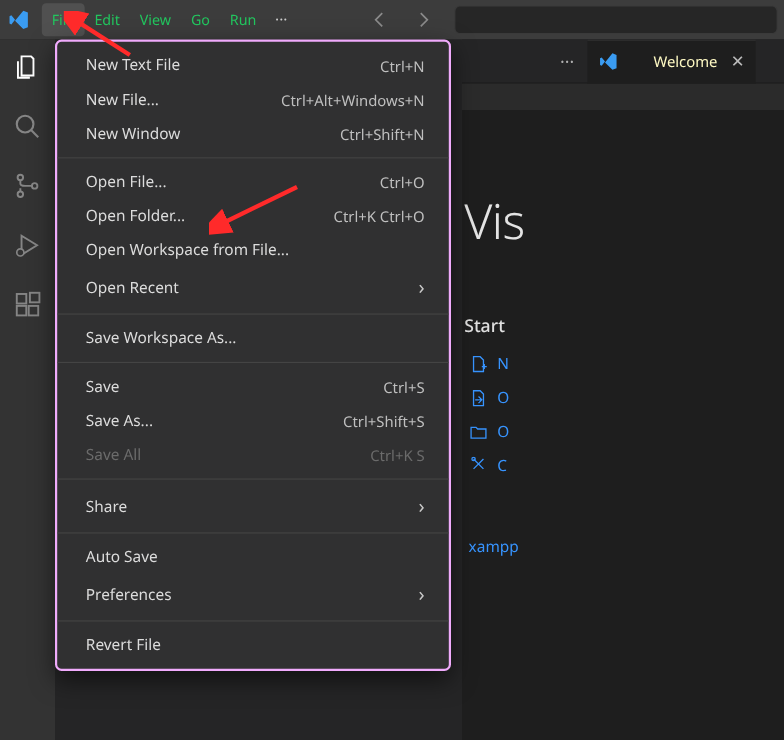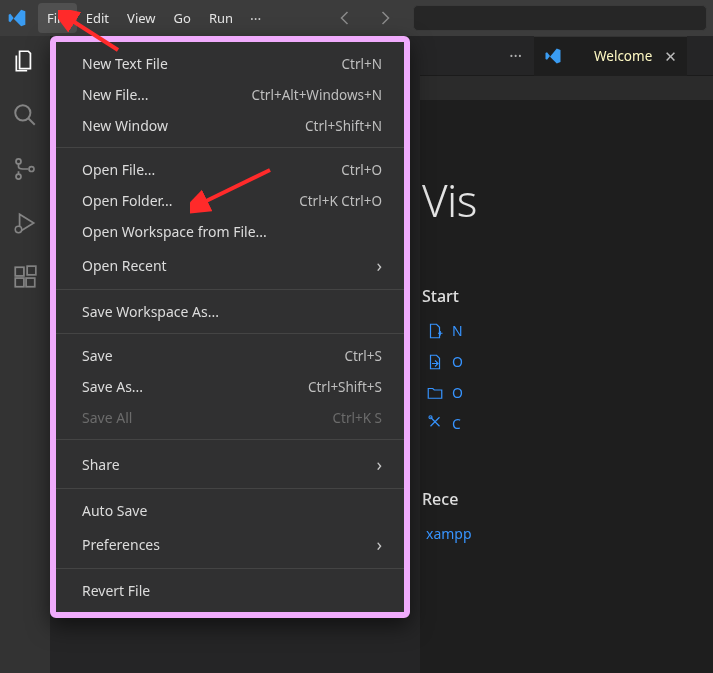--- a/index.html
+++ b/index.html
@@ -22,21 +22,21 @@
   }
   .titlebar .logo { width: 22px; height: 22px; margin-right: 10px; display:flex; align-items:center; justify-content:center; }
   .menu {
     display: flex;
     align-items: center;
     gap: 0;
   }
   .menu-item {
     padding: 6px 9px;
     font-size: 13px;
-    color: #e5e5e5;
+    color: #22c55e;
     cursor: default;
     border-radius: 4px;
   }
   .menu-item.active { background: #505050; }
   .menu-more { padding: 6px 8px; font-size: 14px; color:#cccccc; }
   .nav-arrows { margin-left: 68px; display:flex; gap:20px; align-items:center; }
   .nav-arrow { color:#888; }
   .nav-arrow svg { display:block; }
   .searchbox {
     margin-left: 20px;
@@ -151,21 +151,21 @@
   .start-link-icon { width:18px; height:18px; flex-shrink:0;}
   .recent-link { color:#3794ff; font-size:14px; padding-left:4px; white-space:nowrap; overflow:hidden;}
 
   
   .dropdown {
     position: absolute;
     left: 50px;
     top: 36px;
     width: 360px;
     background: #303031;
-    border: 6px solid #f0abfc;
+    border: 2px solid #f0abfc;
     border-radius: 6px;
     box-shadow: 0 8px 22px rgba(0,0,0,0.55);
     padding: 6px 0;
     z-index: 100;
   }
   .dd-item {
     display: flex;
     align-items: center;
     justify-content: space-between;
     padding: 6px 22px 6px 26px;
@@ -321,21 +321,20 @@
                 <path fill="none" stroke="#3794ff" stroke-width="1.6" d="M6 3l12 12M6 15L18 3"></path>
                 <circle cx="6" cy="3" r="2" fill="none" stroke="#3794ff" stroke-width="1.6"></circle>
               </svg>
           </span>
           <span>C</span>
         </div>
       </div>
     </div>
 
     <div class="welcome-section">
-      <h3>Rece</h3>
       <div class="recent-link">xampp</div>
     </div>
   </div>
 </div>
 
 <div class="dropdown">
 
   <div class="dd-item">
     <span>New Text File</span>
     <span class="shortcut">Ctrl+N</span>

